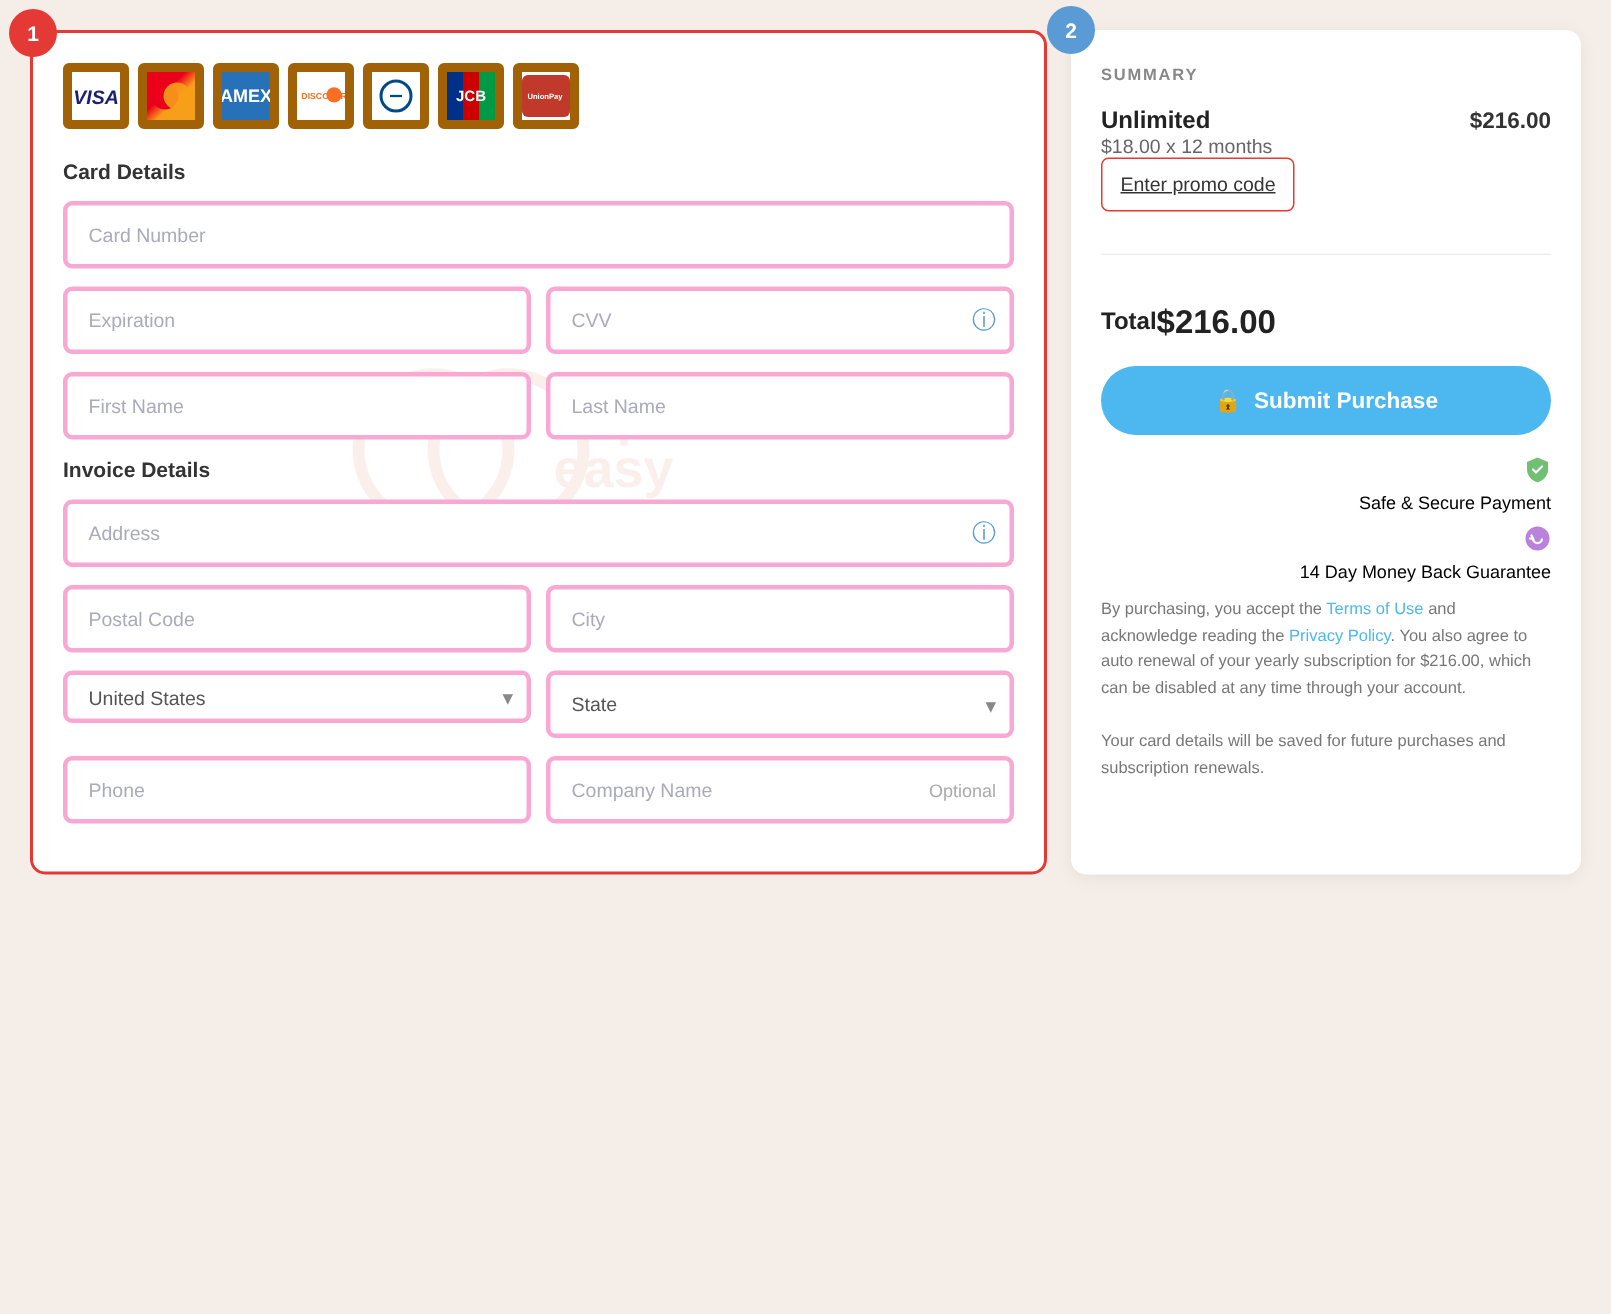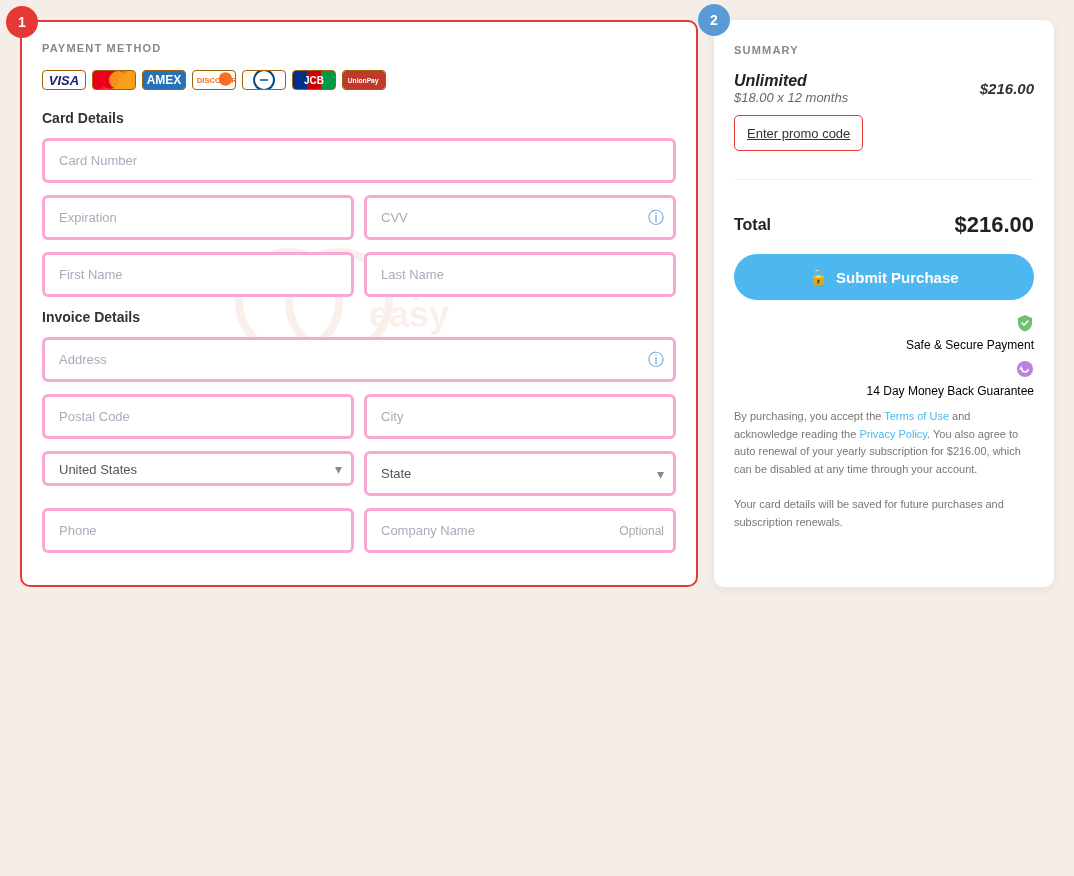--- a/index.html
+++ b/index.html
@@ -52,22 +52,22 @@
       margin-bottom: 16px;
     }
     .card-icons {
       display: flex;
       gap: 6px;
       margin-bottom: 20px;
       flex-wrap: wrap;
     }
     .card-icon {
       width: 44px;
-      height: 20px;
-      border: 1px solid #a16207;
+      height: 44px;
+      border: 6px solid #a16207;
       border-radius: 4px;
       display: flex;
       align-items: center;
       justify-content: center;
       font-size: 8px;
       font-weight: 700;
       overflow: hidden;
     }
     .card-icon.visa { color: #1a1f71; font-size: 13px; font-weight: 900; font-style: italic; }
     .card-icon.mc { background: linear-gradient(135deg, #eb001b 40%, #f79e1b 60%); }
@@ -189,23 +189,22 @@
       font-size: 11px;
       font-weight: 700;
       letter-spacing: 1.2px;
       color: #888;
       text-transform: uppercase;
       margin-bottom: 16px;
     }
     .plan-row {
       display: flex;
       justify-content: space-between;
-      align-items: center;
-      margin-bottom: 10px;
-      font-style: italic;
+      align-items: flex-start;
+      margin-bottom: 0;
     }
     .plan-name {
       font-size: 16px;
       font-weight: 700;
       color: #222;
     }
     .plan-price-detail {
       font-size: 13px;
       color: #666;
     }
@@ -227,21 +226,20 @@
       text-decoration: underline;
       cursor: pointer;
     }
     .divider {
       border: none;
       border-top: 1px solid #eee;
       margin: 12px 0;
     }
     .total-row {
       display: flex;
-      justify-content: space-between;
       align-items: center;
       margin-bottom: 16px;
       margin-top: 32px;
     }
     .total-label {
       font-size: 16px;
       font-weight: 700;
       color: #222;
     }
     .total-amount {
@@ -310,21 +308,20 @@
   </style>
 </head>
 <body>
 
 <div class="page-wrapper">
 
   <div class="left-panel">
     <div class="step-badge">1</div>
 
     <div class="form-content">
-      <div class="section-title">PAYMENT METHOD</div>
 
       <div class="card-icons">
         <div class="card-icon visa">VISA</div>
         <div class="card-icon mc">
           <svg width="32" height="20" viewBox="0 0 32 20">
             <circle cx="12" cy="10" r="9" fill="#eb001b"></circle>
             <circle cx="20" cy="10" r="9" fill="#f79e1b" opacity="0.9"></circle>
           </svg>
         </div>
         <div class="card-icon amex">AMEX</div>

